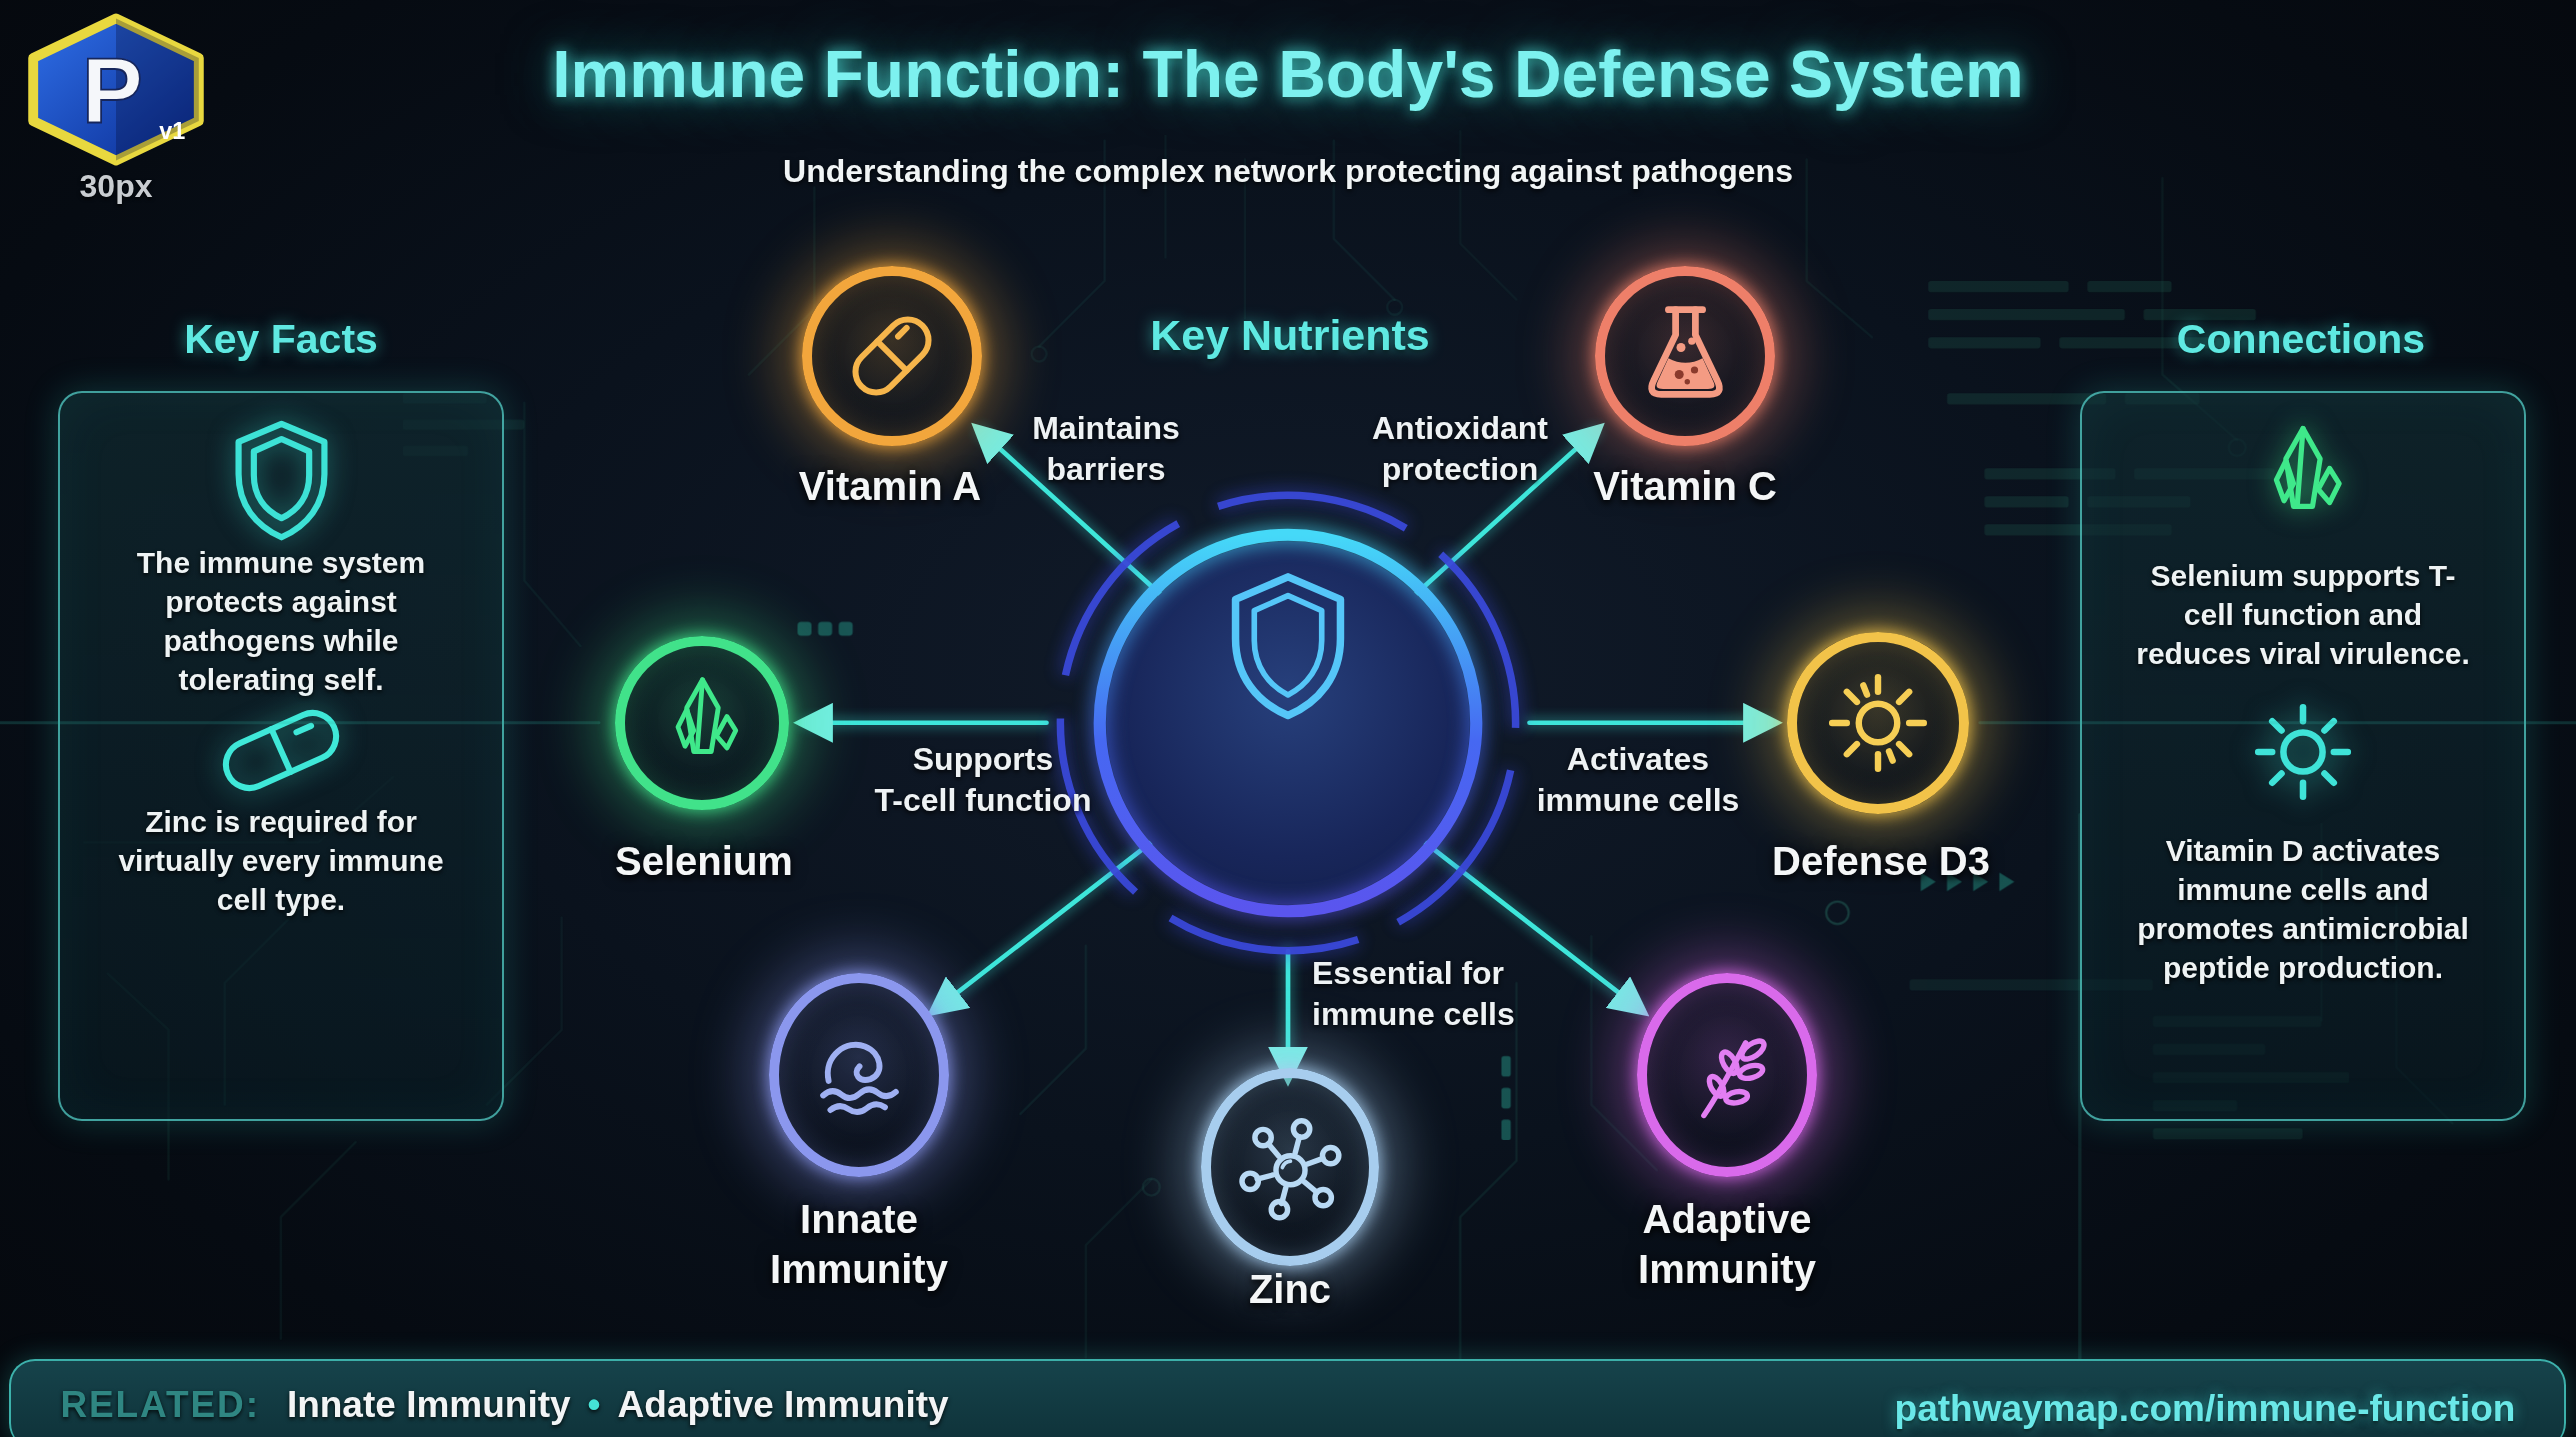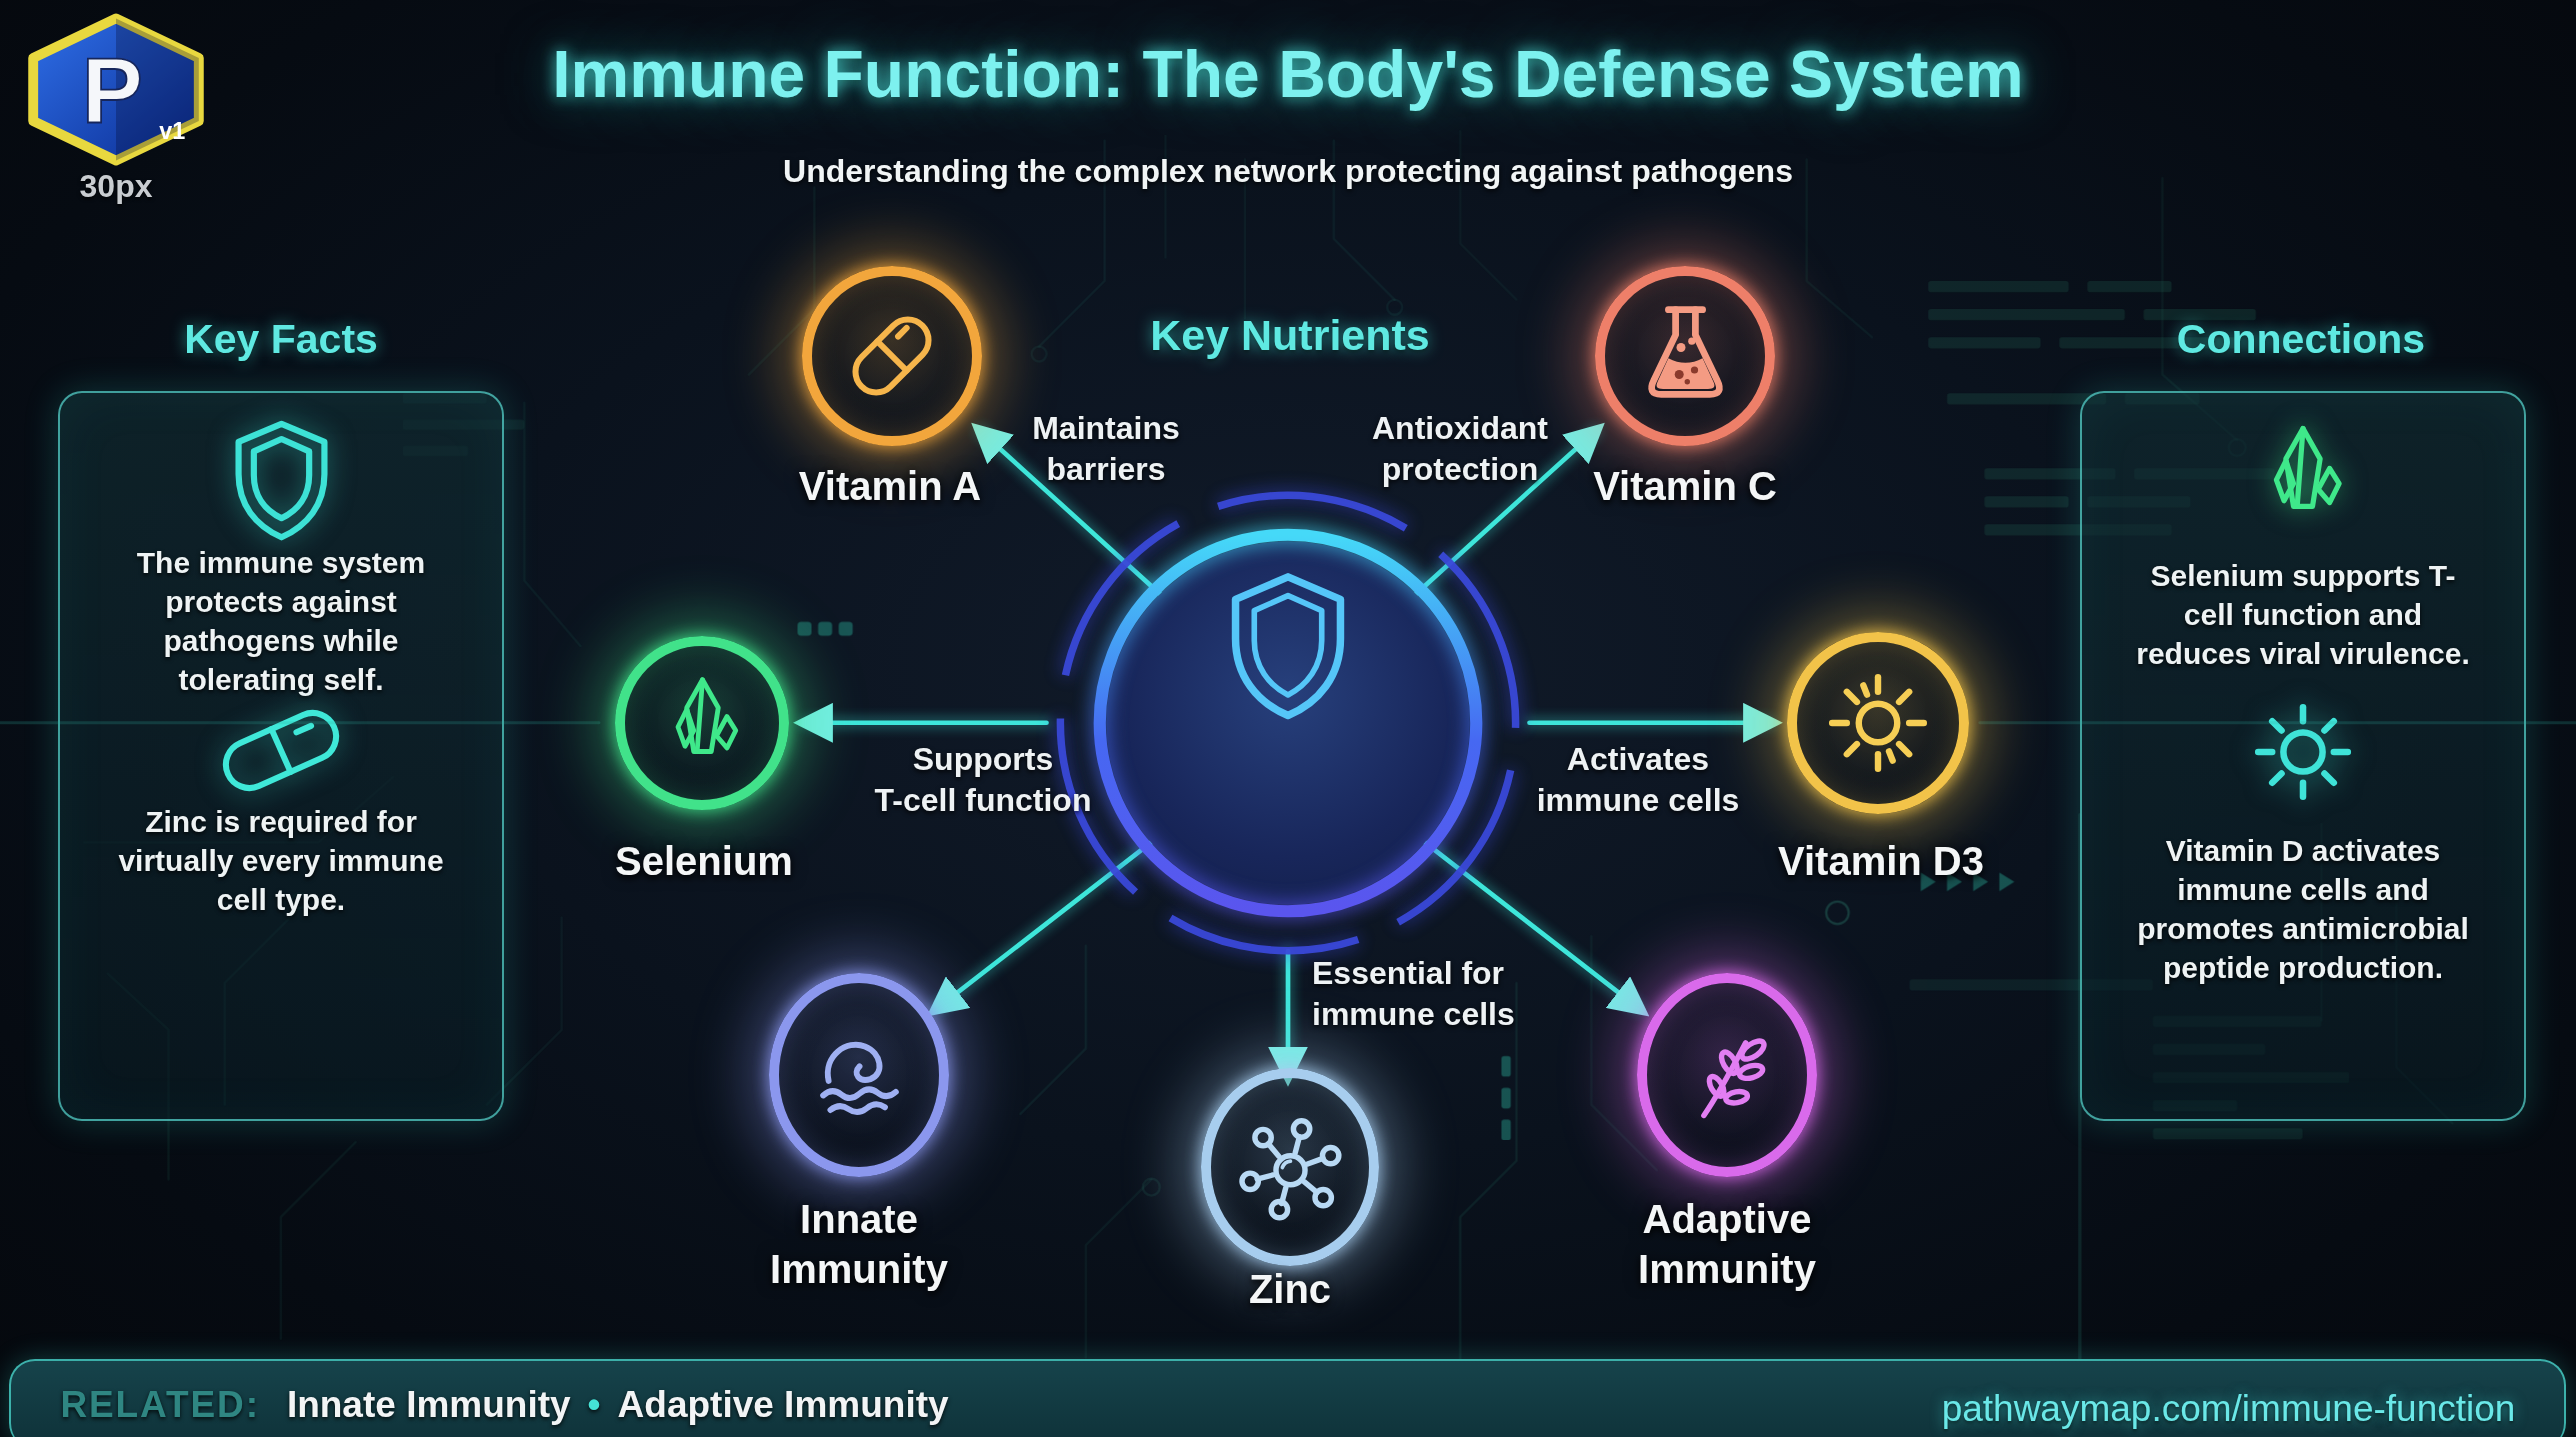--- a/index.html
+++ b/index.html
@@ -42,21 +42,21 @@
   .elabel.left{transform:none;text-align:left;}
   
   .footer{left:9.4px;top:1359px;width:2557px;height:90px;box-sizing:border-box;
     border:2.8px solid rgba(72,208,198,.8);border-radius:26px;border-bottom:none;
     background:linear-gradient(180deg,#16434b,#0e3138);box-shadow:0 0 26px rgba(60,220,210,.25);
     display:flex;align-items:center;justify-content:space-between;padding:0 49px;}
   .footer .left{display:flex;align-items:baseline;font-size:37px;font-weight:700;color:#f2f4f5;
     text-shadow:0 1.9px 4.7px rgba(0,0,0,.8);}
   .rel-label{color:#2f8682;letter-spacing:1.9px;margin-right:27px;font-weight:800;}
   .rel-dot{color:#45e2d6;margin:0 17px;}
-  .url{font-size:37px;font-weight:400;color:#6ae8e8;text-shadow:0 0 13px rgba(70,225,220,.55),0 1.9px 3.7px rgba(0,0,0,.7);margin-top:8px;}
+  .url{font-size:37px;font-weight:700;color:#6ae8e8;text-shadow:0 0 13px rgba(70,225,220,.55),0 1.9px 3.7px rgba(0,0,0,.7);margin-top:8px;}
 </style>
 </head>
 <body>
 
 <div id="stage">
 
   <svg class="abs" width="2576" height="1438" style="left:0;top:0" viewBox="0 0 2752 1536">
     <g fill="none" stroke="#2e8574" stroke-width="2.5" stroke-linecap="round" opacity="0.8">
       <path d="M1180 150 V300 L1110 370" opacity=".16"></path>
         <path d="M1245 145 V275" opacity=".13"></path>
@@ -326,21 +326,21 @@
       <ellipse cx="62" cy="46" rx="13" ry="6.5" transform="rotate(-120 62 46)"></ellipse>
       <ellipse cx="86" cy="56" rx="13" ry="6.5" transform="rotate(-15 86 56)"></ellipse>
       <ellipse cx="48" cy="72" rx="12" ry="6" transform="rotate(-120 48 72)"></ellipse>
       <ellipse cx="70" cy="84" rx="12" ry="6" transform="rotate(-10 70 84)"></ellipse>
     </svg>
   </div>
 
   <div class="abs nlabel" style="left:890px;top:461px;">Vitamin A</div>
   <div class="abs nlabel" style="left:1685px;top:461px;">Vitamin C</div>
   <div class="abs nlabel" style="left:704px;top:836px;">Selenium</div>
-  <div class="abs nlabel" style="left:1881px;top:836px;white-space:nowrap;max-width:none;">Vitamin D3</div>
+  <div class="abs nlabel" style="left:1881px;top:836px;white-space:nowrap;max-width:none;">Defense D3</div>
   <div class="abs nlabel" style="left:859px;top:1194px;max-width:206px;">Innate Immunity</div>
   <div class="abs nlabel" style="left:1290px;top:1264px;">Zinc</div>
   <div class="abs nlabel" style="left:1727px;top:1194px;max-width:215px;">Adaptive Immunity</div>
 
   <div class="abs elabel" style="left:1106px;top:408px;">
     <span>Maintains</span><br>
     <span>barriers</span></div>
   <div class="abs elabel" style="left:1460px;top:408px;">
     <span>Antioxidant</span><br>
     <span>protection</span></div>

